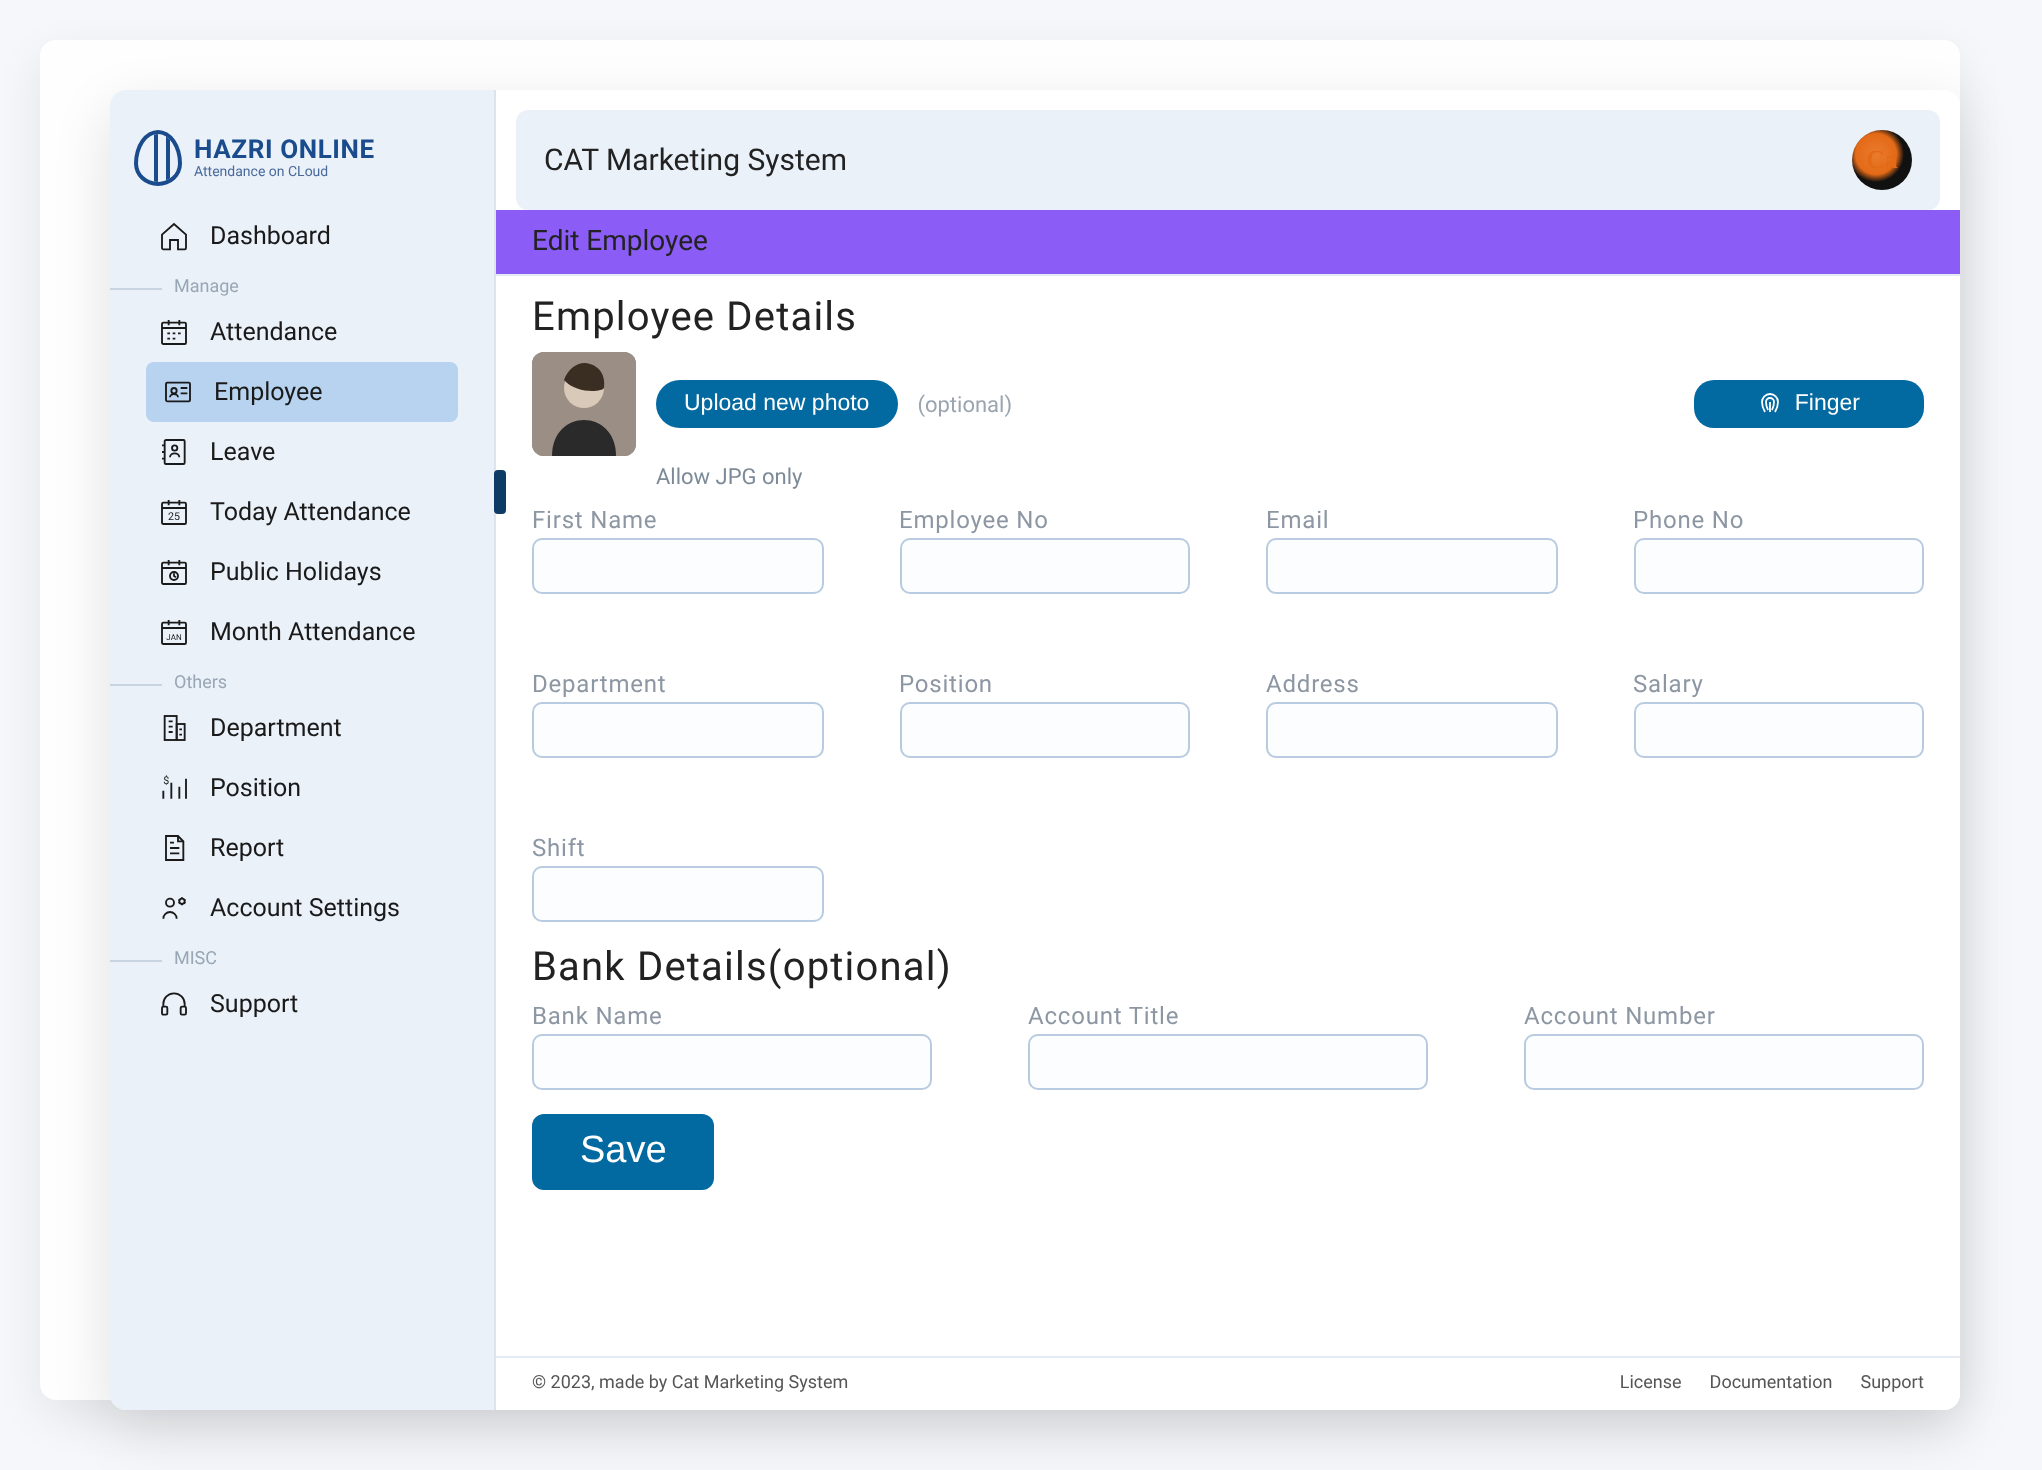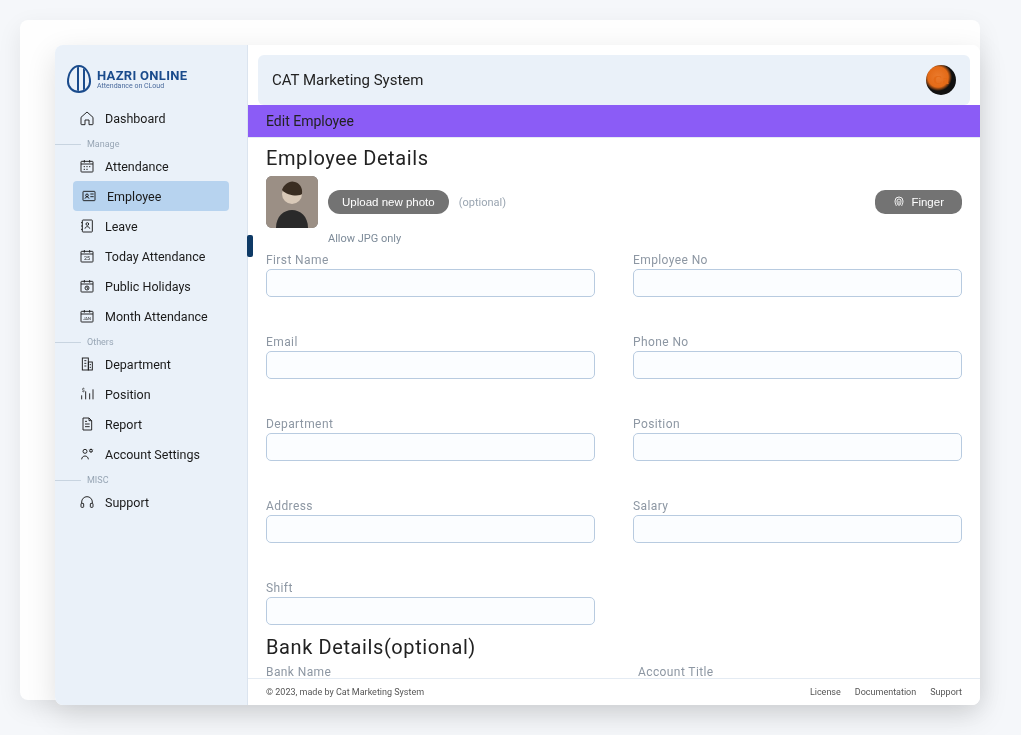--- a/index.html
+++ b/index.html
@@ -169,41 +169,41 @@
   }
   .photo {
     width: 52px; height: 52px;
     border-radius: 6px;
     background: #777;
     overflow: hidden;
     position: relative;
   }
   .photo svg { width: 100%; height: 100%; }
   .btn {
-    background: #737373;
+    background: #0369a1;
     color: #fff;
     border: none;
     border-radius: 14px;
     padding: 6px 14px;
     font-size: 11.5px;
     cursor: pointer;
   }
   .btn.save { border-radius: 6px; padding: 8px 24px; font-size: 19px; }
   .optional { color: #9aa5b1; font-size: 11px; }
   .hint { color: #7d8b99; font-size: 11px; margin-left: 62px; margin-top: -2px; margin-bottom: 8px; }
   .finger-wrap { margin-left: auto; }
   .btn.finger {
     display: inline-flex; align-items: center; gap: 6px;
-    padding: 6px 18px;
+    padding: 6px 32px;
     border-radius: 10px;
   }
   .btn.finger svg { width: 12px; height: 12px; stroke: #fff; fill: none; stroke-width: 1.8; }
   .form-grid {
     display: grid;
-    grid-template-columns: 1fr 1fr;
+    grid-template-columns: 1fr 1fr 1fr 1fr;
     column-gap: 60px;
     row-gap: 4px;
     gap: 38px;
   }
   .field label {
     display: block;
     color: #8d97a3;
     font-size: 12px;
     margin-bottom: 2px;
     letter-spacing: 0.4px;
@@ -215,21 +215,21 @@
     border-radius: 5px;
     background: #fbfdff;
     padding: 0 8px;
     font-size: 12px;
     outline: none;
   }
   .span1 { grid-column: 1; }
   .bank-title { margin-top: 10px; }
   .bank-grid {
     display: grid;
-    grid-template-columns: 1fr 1fr;
+    grid-template-columns: 1fr 1fr 1fr;
     column-gap: 48px;
   }
   .footer {
     border-top: 1px solid #e4ebf3;
     padding: 8px 18px;
     display: flex;
     align-items: center;
     font-size: 9px;
     color: #555;
     gap: 14px;

